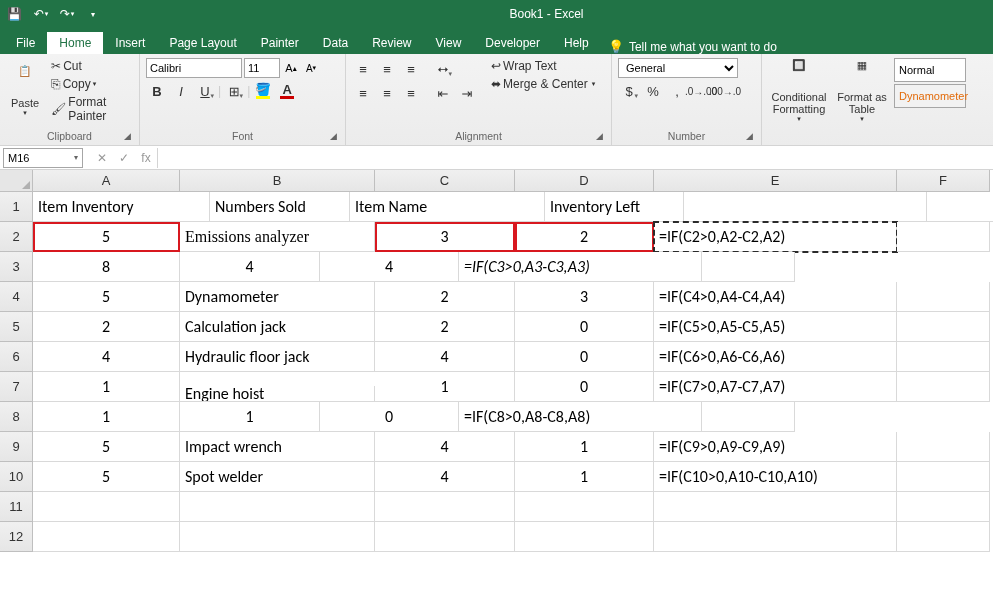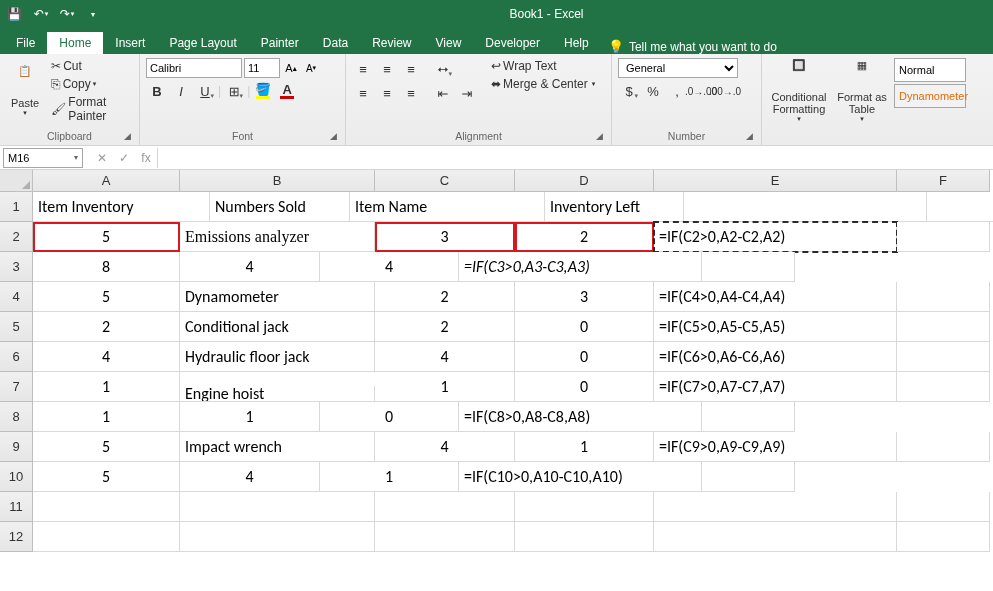--- a/index.html
+++ b/index.html
@@ -302,21 +302,21 @@
       <div class="row">
         <div class="cell center" style="width: 147px;">5</div>
         <div class="cell" style="width: 195px;">Dynamometer</div>
         <div class="cell center" style="width: 140px;">2</div>
         <div class="cell center" style="width: 139px;">3</div>
         <div class="cell" style="width: 243px;">=IF(C4&gt;0,A4-C4,A4)</div>
         <div class="cell" style="width: 93px;"></div>
       </div>
       <div class="row">
         <div class="cell center" style="width: 147px;">2</div>
-        <div class="cell" style="width: 195px;">Conditional jack</div>
+        <div class="cell" style="width: 195px;">Calculation jack</div>
         <div class="cell center" style="width: 140px;">2</div>
         <div class="cell center" style="width: 139px;">0</div>
         <div class="cell" style="width: 243px;">=IF(C5&gt;0,A5-C5,A5)</div>
         <div class="cell" style="width: 93px;"></div>
       </div>
       <div class="row">
         <div class="cell center" style="width: 147px;">4</div>
         <div class="cell" style="width: 195px;">Hydraulic floor jack</div>
         <div class="cell center" style="width: 140px;">4</div>
         <div class="cell center" style="width: 139px;">0</div>
@@ -341,20 +341,21 @@
       <div class="row">
         <div class="cell center" style="width: 147px;">5</div>
         <div class="cell" style="width: 195px;">Impact wrench</div>
         <div class="cell center" style="width: 140px;">4</div>
         <div class="cell center" style="width: 139px;">1</div>
         <div class="cell" style="width: 243px;">=IF(C9&gt;0,A9-C9,A9)</div>
         <div class="cell" style="width: 93px;"></div>
       </div>
       <div class="row">
         <div class="cell center" style="width: 147px;">5</div>
+        <div class="cell" style="width: 195px;">Spot welder</div>
         <div class="cell center" style="width: 140px;">4</div>
         <div class="cell center" style="width: 139px;">1</div>
         <div class="cell" style="width: 243px;">=IF(C10&gt;0,A10-C10,A10)</div>
         <div class="cell" style="width: 93px;"></div>
       </div>
       <div class="row">
         <div class="cell" style="width: 147px;"></div>
         <div class="cell" style="width: 195px;"></div>
         <div class="cell" style="width: 140px;"></div>
         <div class="cell" style="width: 139px;"></div>

